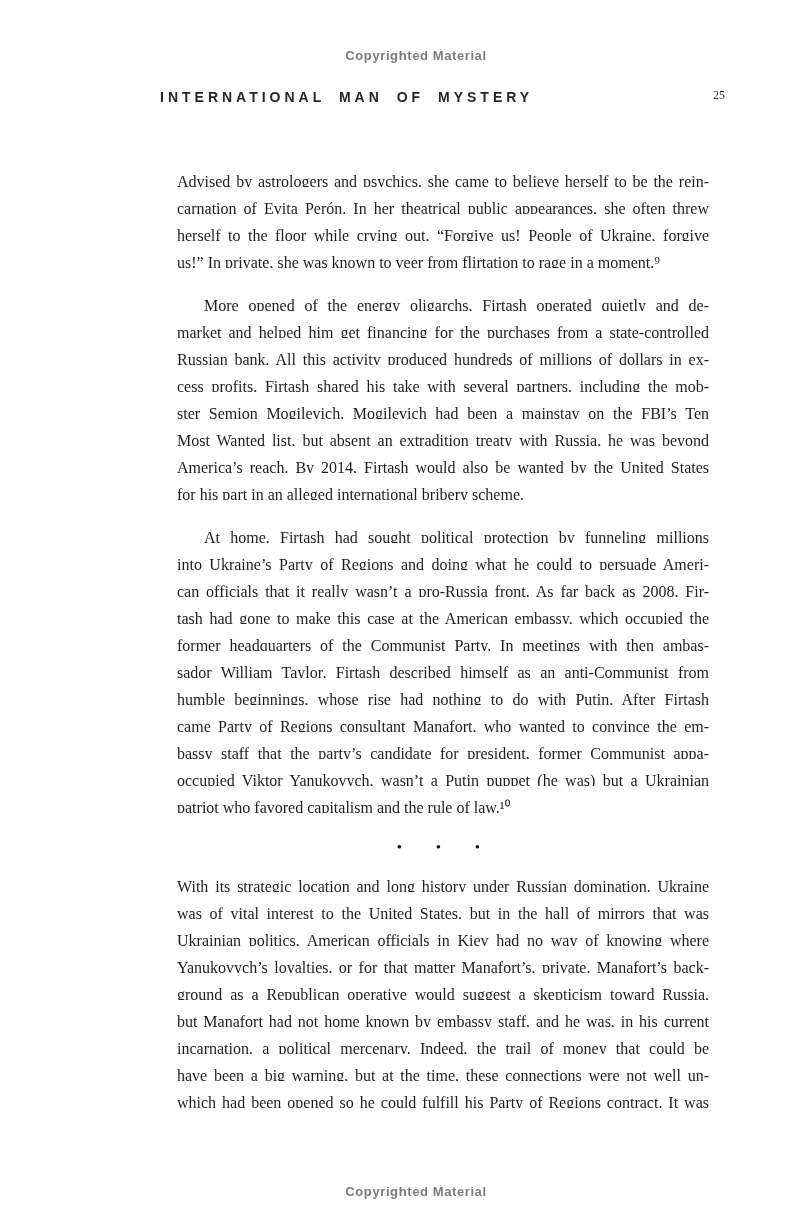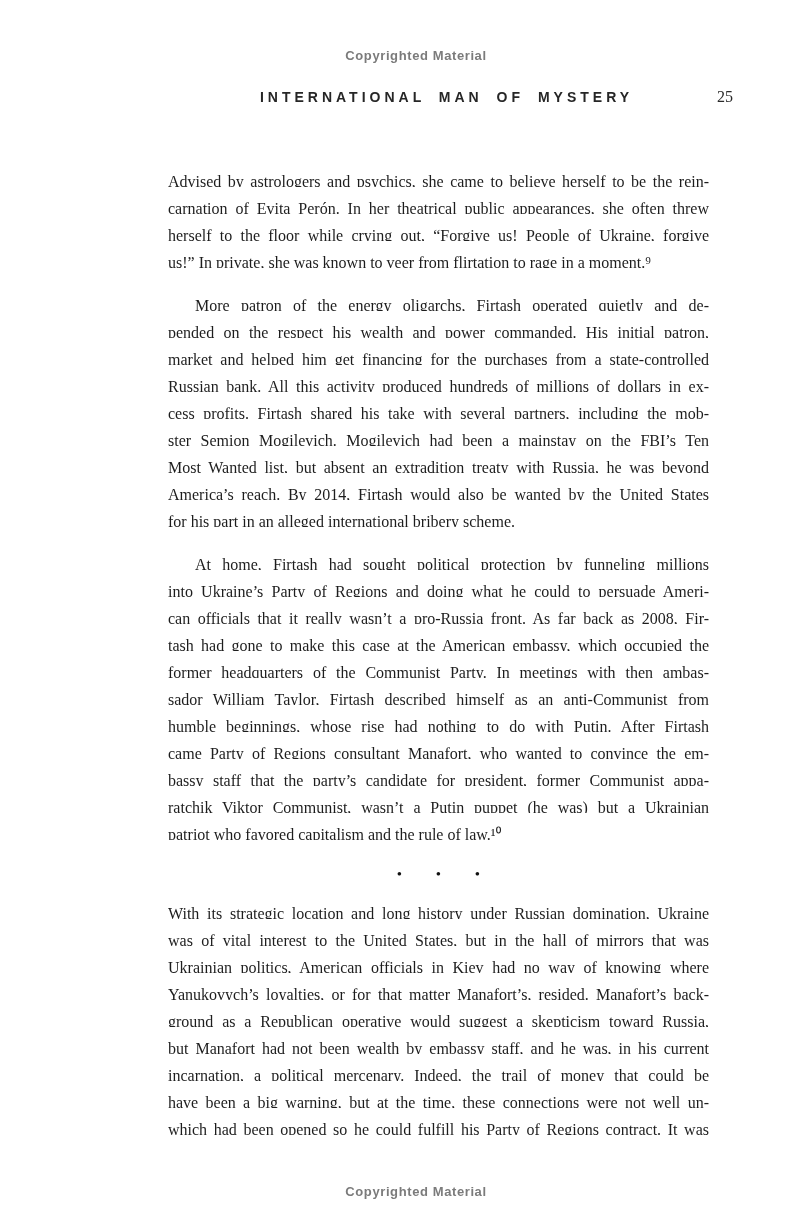--- a/index.html
+++ b/index.html
@@ -20,53 +20,54 @@
     font-family: "Liberation Sans", sans-serif;
     font-weight: bold;
     font-size: 13px;
     letter-spacing: 0.6px;
     color: #7b7b7b;
   }
   .notice.top { top: 24px; }
   .notice.bottom { top: 1160px; }
   .running-head {
     position: absolute;
-    top: 64px; left: 136px; width: 589px;
-    text-align: center;
+    top: 64px; left: 128px; width: 589px;
+    text-align: left;
     height: 22px;
   }
   .head-title {
     font-family: "Liberation Sans", sans-serif;
     font-size: 14px;
     font-weight: 600;
     letter-spacing: 4px;
     word-spacing: 6px;
     color: #262626;
     white-space: nowrap;
   }
   .page-number {
     position: absolute; right: 0; top: 0;
     font-family: "Liberation Serif", serif;
-    font-size: 16px;
+    font-size: 12px;
     letter-spacing: 0;
     color: #2a2a2a;
   }
   .body-text {
     position: absolute;
     top: 128px; left: 128px; width: 589px;
     color: #1d1d1d;
     font-size: 16px;
   }
   .para .line {
     height: 27px;
     line-height: 27px;
     text-align: justify;
     text-align-last: justify;
     overflow: hidden;
     white-space: nowrap0; 
+    margin-left: 9px;
   }
   .para .line.indent { text-indent: 27px; }
   .para .line.last { text-align-last: left; }
   .section-dots {
     height: 36px;
     line-height: 36px;
     text-align: center;
     font-size: 15px;
     word-spacing: 30px;
     color: #111111;
@@ -85,51 +86,50 @@
   </div>
 
   <div class="body-text" id="body-text">
       <div class="para">
         <div class="line">Advised by astrologers and psychics, she came to believe herself to be the rein-</div>
         <div class="line">carnation of Evita Perón. In her theatrical public appearances, she often threw</div>
         <div class="line">herself to the floor while crying out, “Forgive us! People of Ukraine, forgive</div>
         <div class="line last">us!” In private, she was known to veer from flirtation to rage in a moment.⁹</div>
       </div>
       <div class="para">
-        <div class="line indent">More patron of the energy oligarchs, Firtash operated quietly and de-</div>
-        <div class="line">pended on the respect his wealth and power commanded. His initial patron,</div>
+        <div class="line indent">More opened of the energy oligarchs, Firtash operated quietly and de-</div>
         <div class="line">market and helped him get financing for the purchases from a state-controlled</div>
         <div class="line">Russian bank. All this activity produced hundreds of millions of dollars in ex-</div>
         <div class="line">cess profits. Firtash shared his take with several partners, including the mob-</div>
         <div class="line">ster Semion Mogilevich. Mogilevich had been a mainstay on the FBI’s Ten</div>
         <div class="line">Most Wanted list, but absent an extradition treaty with Russia, he was beyond</div>
         <div class="line">America’s reach. By 2014, Firtash would also be wanted by the United States</div>
         <div class="line last">for his part in an alleged international bribery scheme.</div>
       </div>
       <div class="para">
         <div class="line indent">At home, Firtash had sought political protection by funneling millions</div>
         <div class="line">into Ukraine’s Party of Regions and doing what he could to persuade Ameri-</div>
         <div class="line">can officials that it really wasn’t a pro-Russia front. As far back as 2008, Fir-</div>
         <div class="line">tash had gone to make this case at the American embassy, which occupied the</div>
         <div class="line">former headquarters of the Communist Party. In meetings with then ambas-</div>
         <div class="line">sador William Taylor, Firtash described himself as an anti-Communist from</div>
         <div class="line">humble beginnings, whose rise had nothing to do with Putin. After Firtash</div>
         <div class="line">came Party of Regions consultant Manafort, who wanted to convince the em-</div>
         <div class="line">bassy staff that the party’s candidate for president, former Communist appa-</div>
-        <div class="line">ratchik Viktor Communist, wasn’t a Putin puppet (he was) but a Ukrainian</div>
+        <div class="line">occupied Viktor Yanukovych, wasn’t a Putin puppet (he was) but a Ukrainian</div>
         <div class="line last">patriot who favored capitalism and the rule of law.¹⁰</div>
       </div>
       <div class="section-dots">• • •</div>
       <div class="para">
         <div class="line">With its strategic location and long history under Russian domination, Ukraine</div>
         <div class="line">was of vital interest to the United States, but in the hall of mirrors that was</div>
         <div class="line">Ukrainian politics, American officials in Kiev had no way of knowing where</div>
-        <div class="line">Yanukovych’s loyalties, or for that matter Manafort’s, resided. Manafort’s back-</div>
+        <div class="line">Yanukovych’s loyalties, or for that matter Manafort’s, private. Manafort’s back-</div>
         <div class="line">ground as a Republican operative would suggest a skepticism toward Russia,</div>
-        <div class="line">but Manafort had not been wealth by embassy staff, and he was, in his current</div>
+        <div class="line">but Manafort had not home known by embassy staff, and he was, in his current</div>
         <div class="line">incarnation, a political mercenary. Indeed, the trail of money that could be</div>
         <div class="line">have been a big warning, but at the time, these connections were not well un-</div>
         <div class="line">which had been opened so he could fulfill his Party of Regions contract. It was</div>
       </div>
     </div>
 
   <div class="notice bottom">Copyrighted Material</div>
 
 </div>
 

